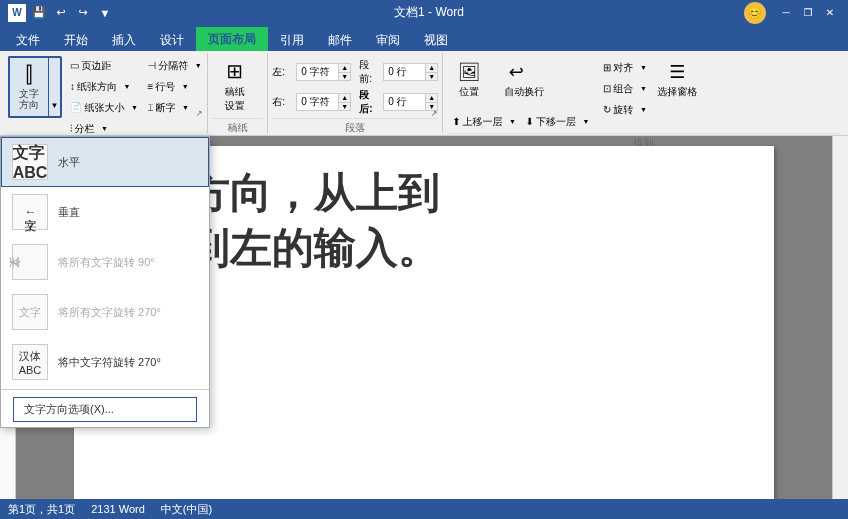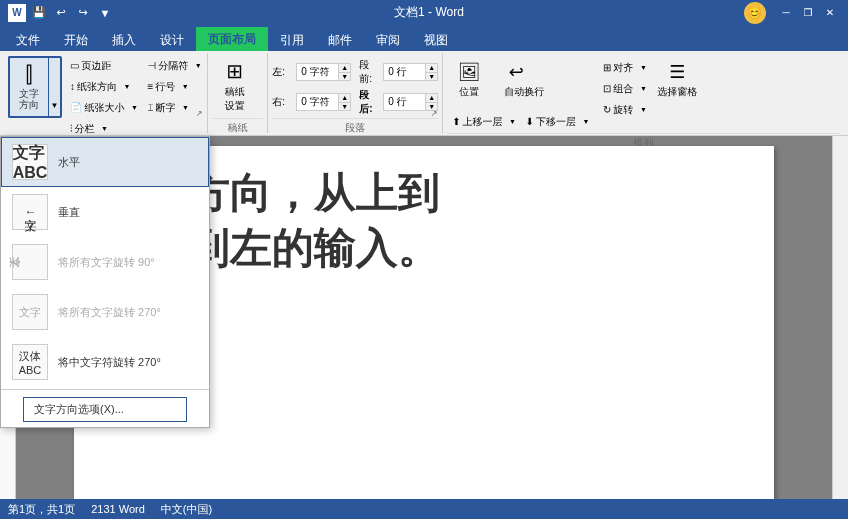--- a/index.html
+++ b/index.html
@@ -567,21 +567,21 @@
 
   <div class="dropdown-item">
     <div class="dropdown-item-icon" style="font-size:11px; color:#333;">
       汉体<br>ABC
     </div>
     <span class="dropdown-item-label">将中文字符旋转 270°</span>
   </div>
 
   <div class="dropdown-divider"></div>
 
-  <div style="padding:3px 18px;">
+  <div style="padding:3px 8px;">
     <div class="dropdown-bottom-item">
       <span>文字方向选项(X)...</span>
     </div>
   </div>
 </div>
 
 <div style="display:flex; flex:1; background:#808080; height:calc(519px - 25px - 26px - 85px - 20px);">
 
   <div class="left-ruler"></div>
 

